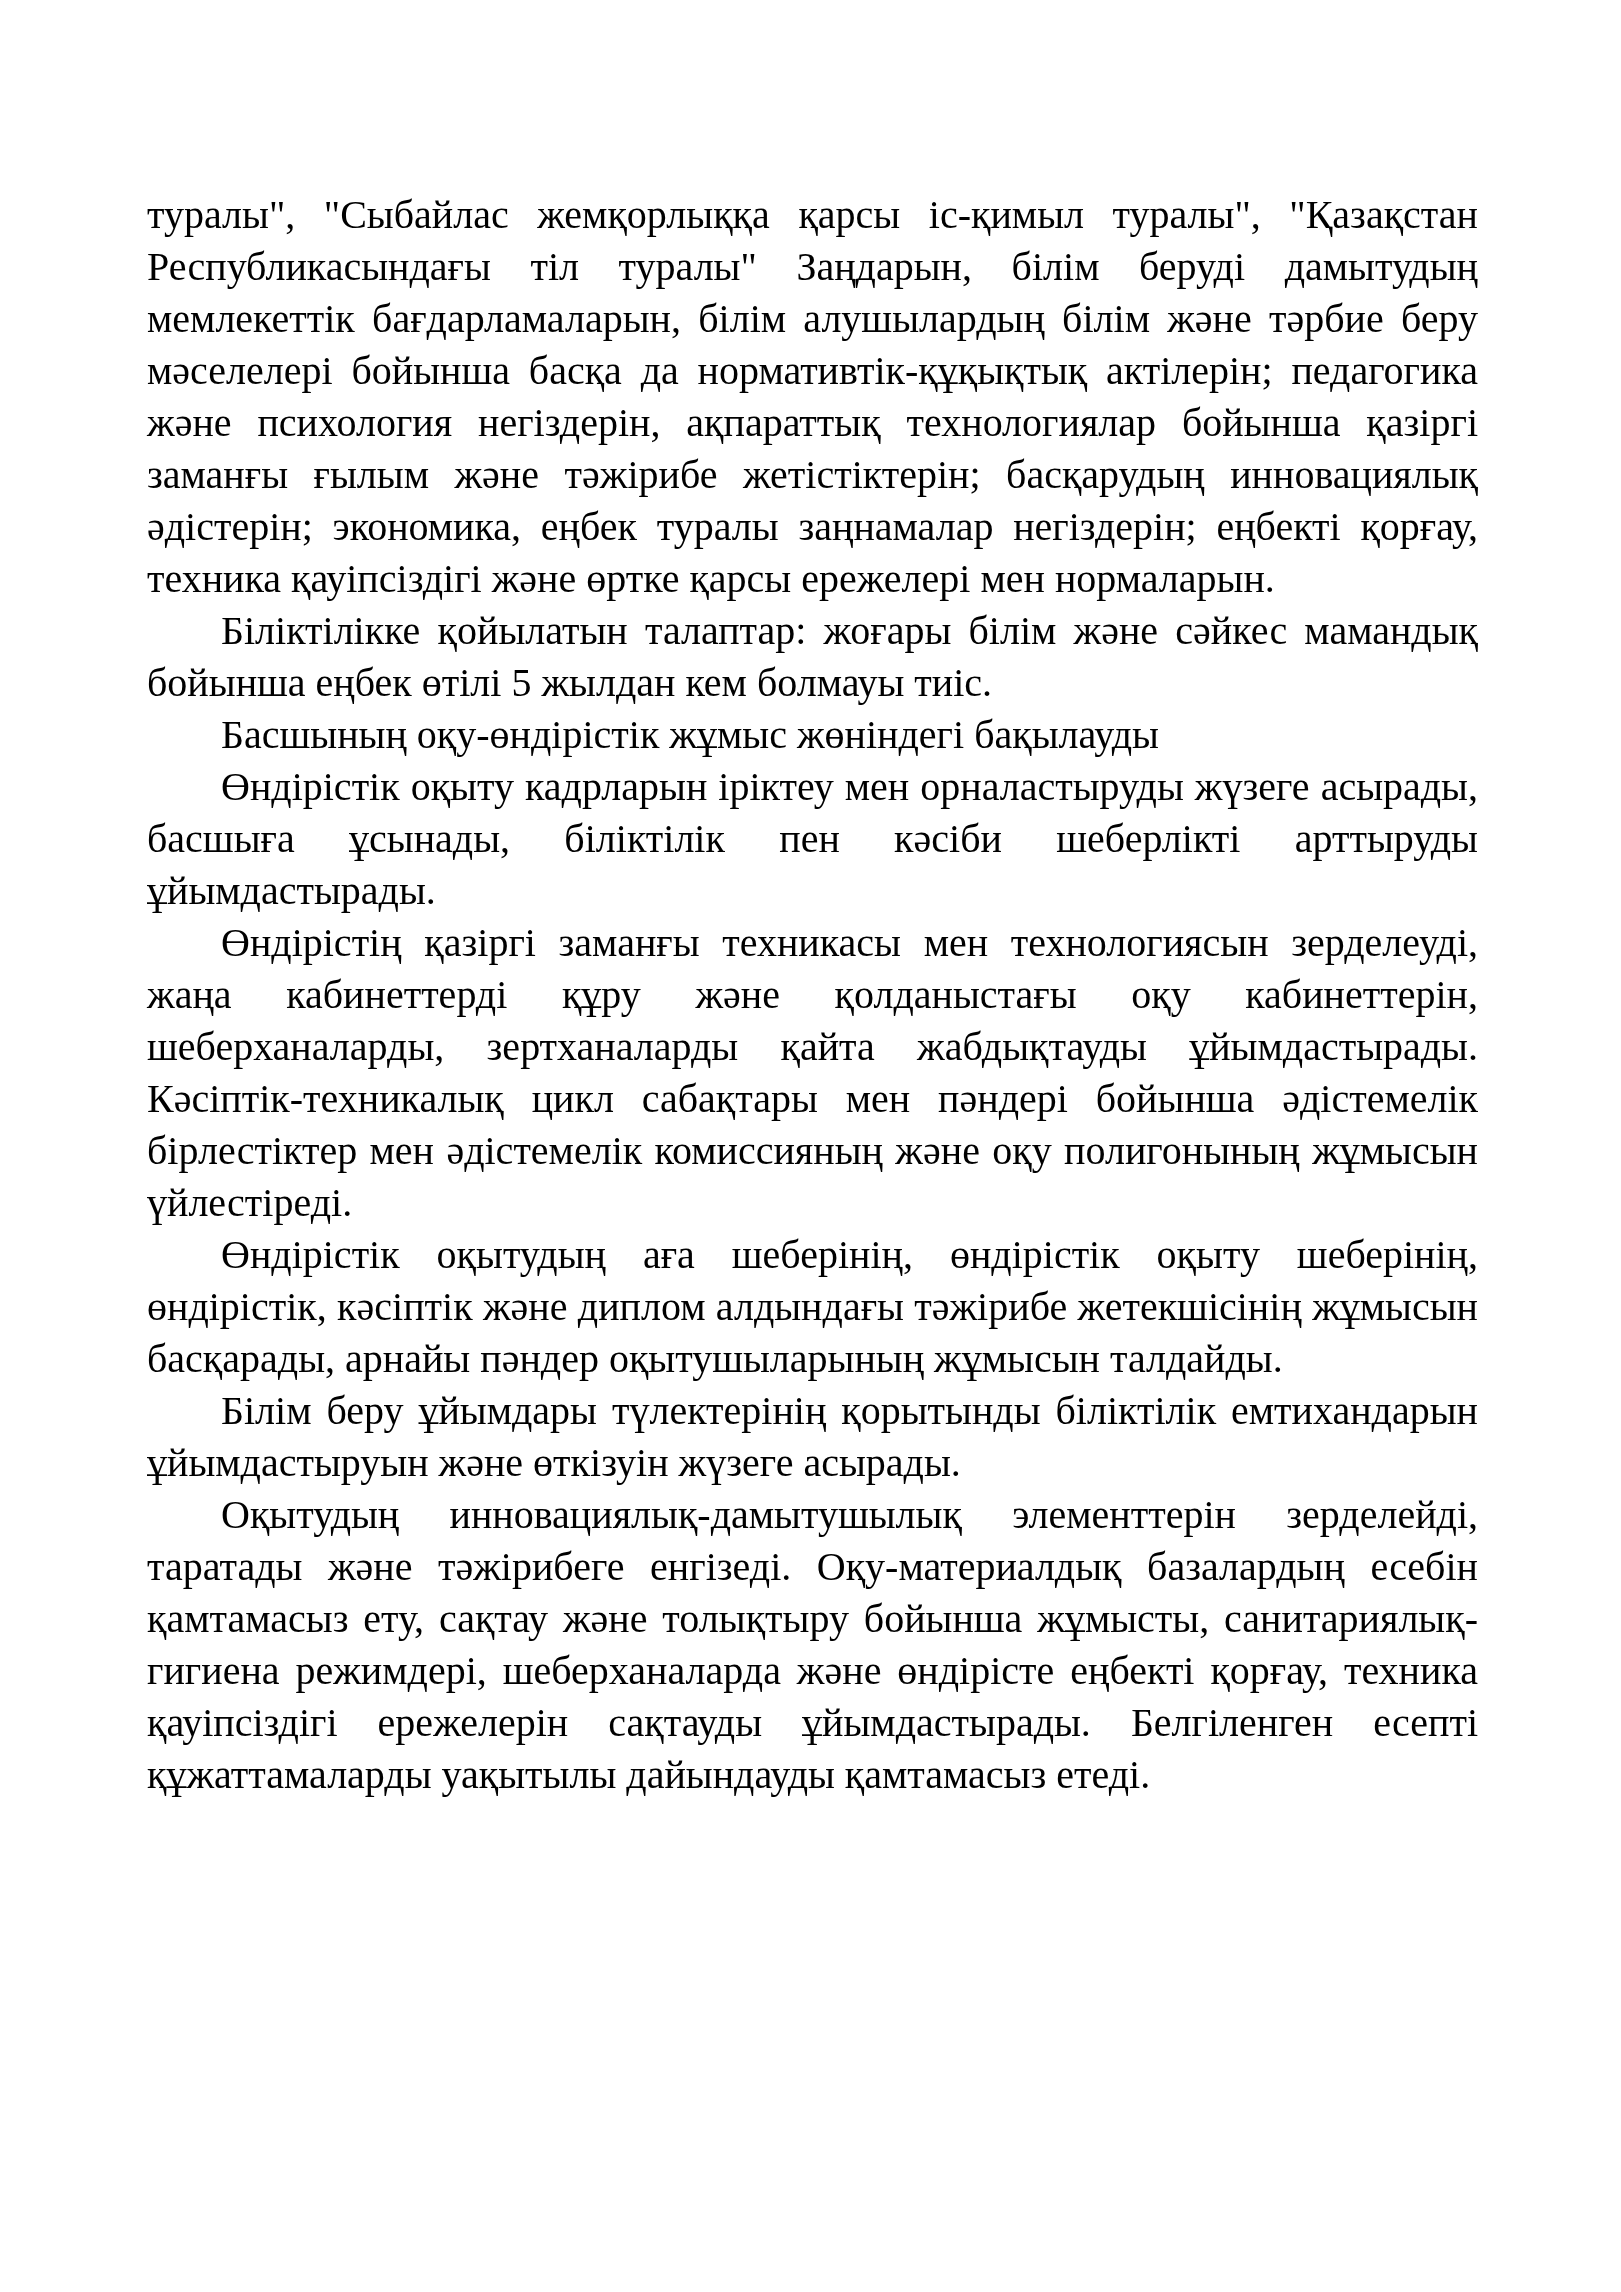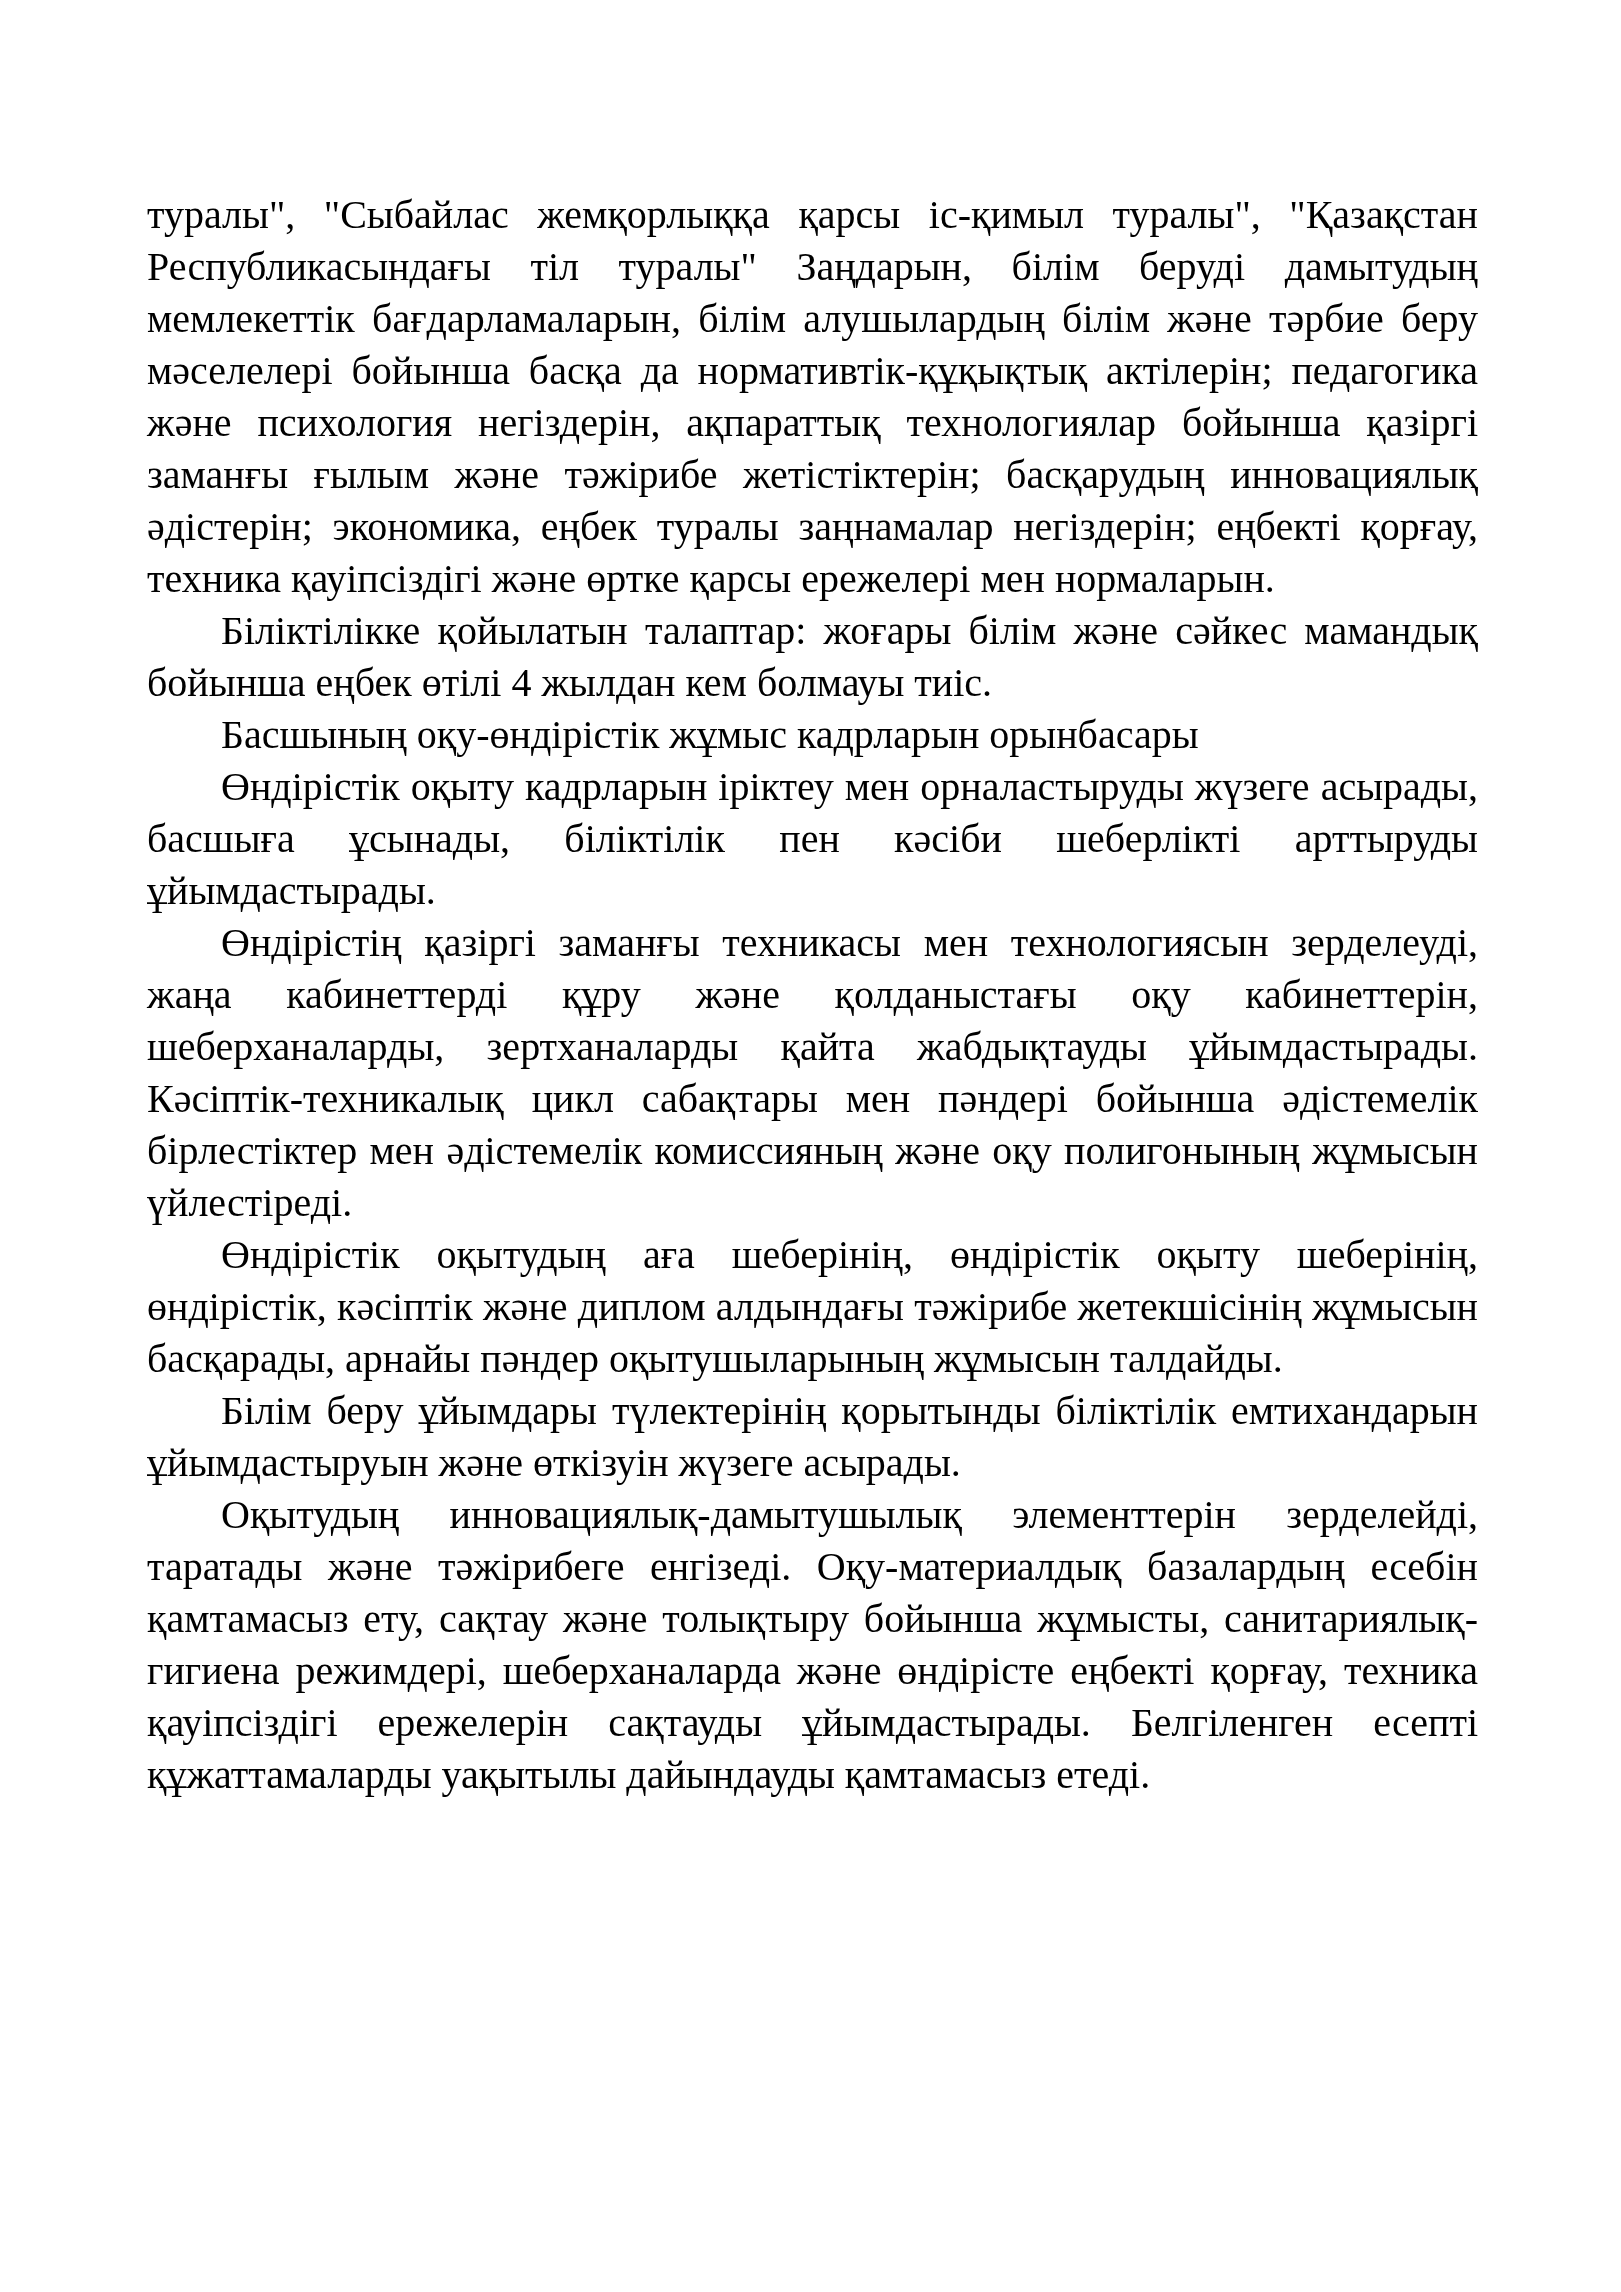--- a/index.html
+++ b/index.html
@@ -33,22 +33,22 @@
   .para.indent {
     text-indent: 74px;
   }
 </style>
 </head>
 <body>
 
 <div class="page">
   <div class="text-block">
       <p class="para">туралы", "Сыбайлас жемқорлыққа қарсы іс-қимыл туралы", "Қазақстан Республикасындағы тіл туралы" Заңдарын, білім беруді дамытудың мемлекеттік бағдарламаларын, білім алушылардың білім және тәрбие беру мәселелері бойынша басқа да нормативтік-құқықтық актілерін; педагогика және психология негіздерін, ақпараттық технологиялар бойынша қазіргі заманғы ғылым және тәжірибе жетістіктерін; басқарудың инновациялық әдістерін; экономика, еңбек туралы заңнамалар негіздерін; еңбекті қорғау, техника қауіпсіздігі және өртке қарсы ережелері мен нормаларын.</p>
-      <p class="para indent">Біліктілікке қойылатын талаптар: жоғары білім және сәйкес мамандық бойынша еңбек өтілі 4 жылдан кем болмауы тиіс.</p>
-      <p class="para indent">Басшының оқу-өндірістік жұмыс кадрларын орынбасары</p>
+      <p class="para indent">Біліктілікке қойылатын талаптар: жоғары білім және сәйкес мамандық бойынша еңбек өтілі 5 жылдан кем болмауы тиіс.</p>
+      <p class="para indent">Басшының оқу-өндірістік жұмыс жөніндегі бақылауды</p>
       <p class="para indent">Өндірістік оқыту кадрларын іріктеу мен орналастыруды жүзеге асырады, басшыға ұсынады, біліктілік пен кәсіби шеберлікті арттыруды ұйымдастырады.</p>
       <p class="para indent">Өндірістің қазіргі заманғы техникасы мен технологиясын зерделеуді, жаңа кабинеттерді құру және қолданыстағы оқу кабинеттерін, шеберханаларды, зертханаларды қайта жабдықтауды ұйымдастырады. Кәсіптік-техникалық цикл сабақтары мен пәндері бойынша әдістемелік бірлестіктер мен әдістемелік комиссияның және оқу полигонының жұмысын үйлестіреді.</p>
       <p class="para indent">Өндірістік оқытудың аға шеберінің, өндірістік оқыту шеберінің, өндірістік, кәсіптік және диплом алдындағы тәжірибе жетекшісінің жұмысын басқарады, арнайы пәндер оқытушыларының жұмысын талдайды.</p>
       <p class="para indent">Білім беру ұйымдары түлектерінің қорытынды біліктілік емтихандарын ұйымдастыруын және өткізуін жүзеге асырады.</p>
       <p class="para indent">Оқытудың инновациялық-дамытушылық элементтерін зерделейді, таратады және тәжірибеге енгізеді. Оқу-материалдық базалардың есебін қамтамасыз ету, сақтау және толықтыру бойынша жұмысты, санитариялық-гигиена режимдері, шеберханаларда және өндірісте еңбекті қорғау, техника қауіпсіздігі ережелерін сақтауды ұйымдастырады. Белгіленген есепті құжаттамаларды уақытылы дайындауды қамтамасыз етеді.</p>
     </div>
 </div>
 
 
 </body></html>

